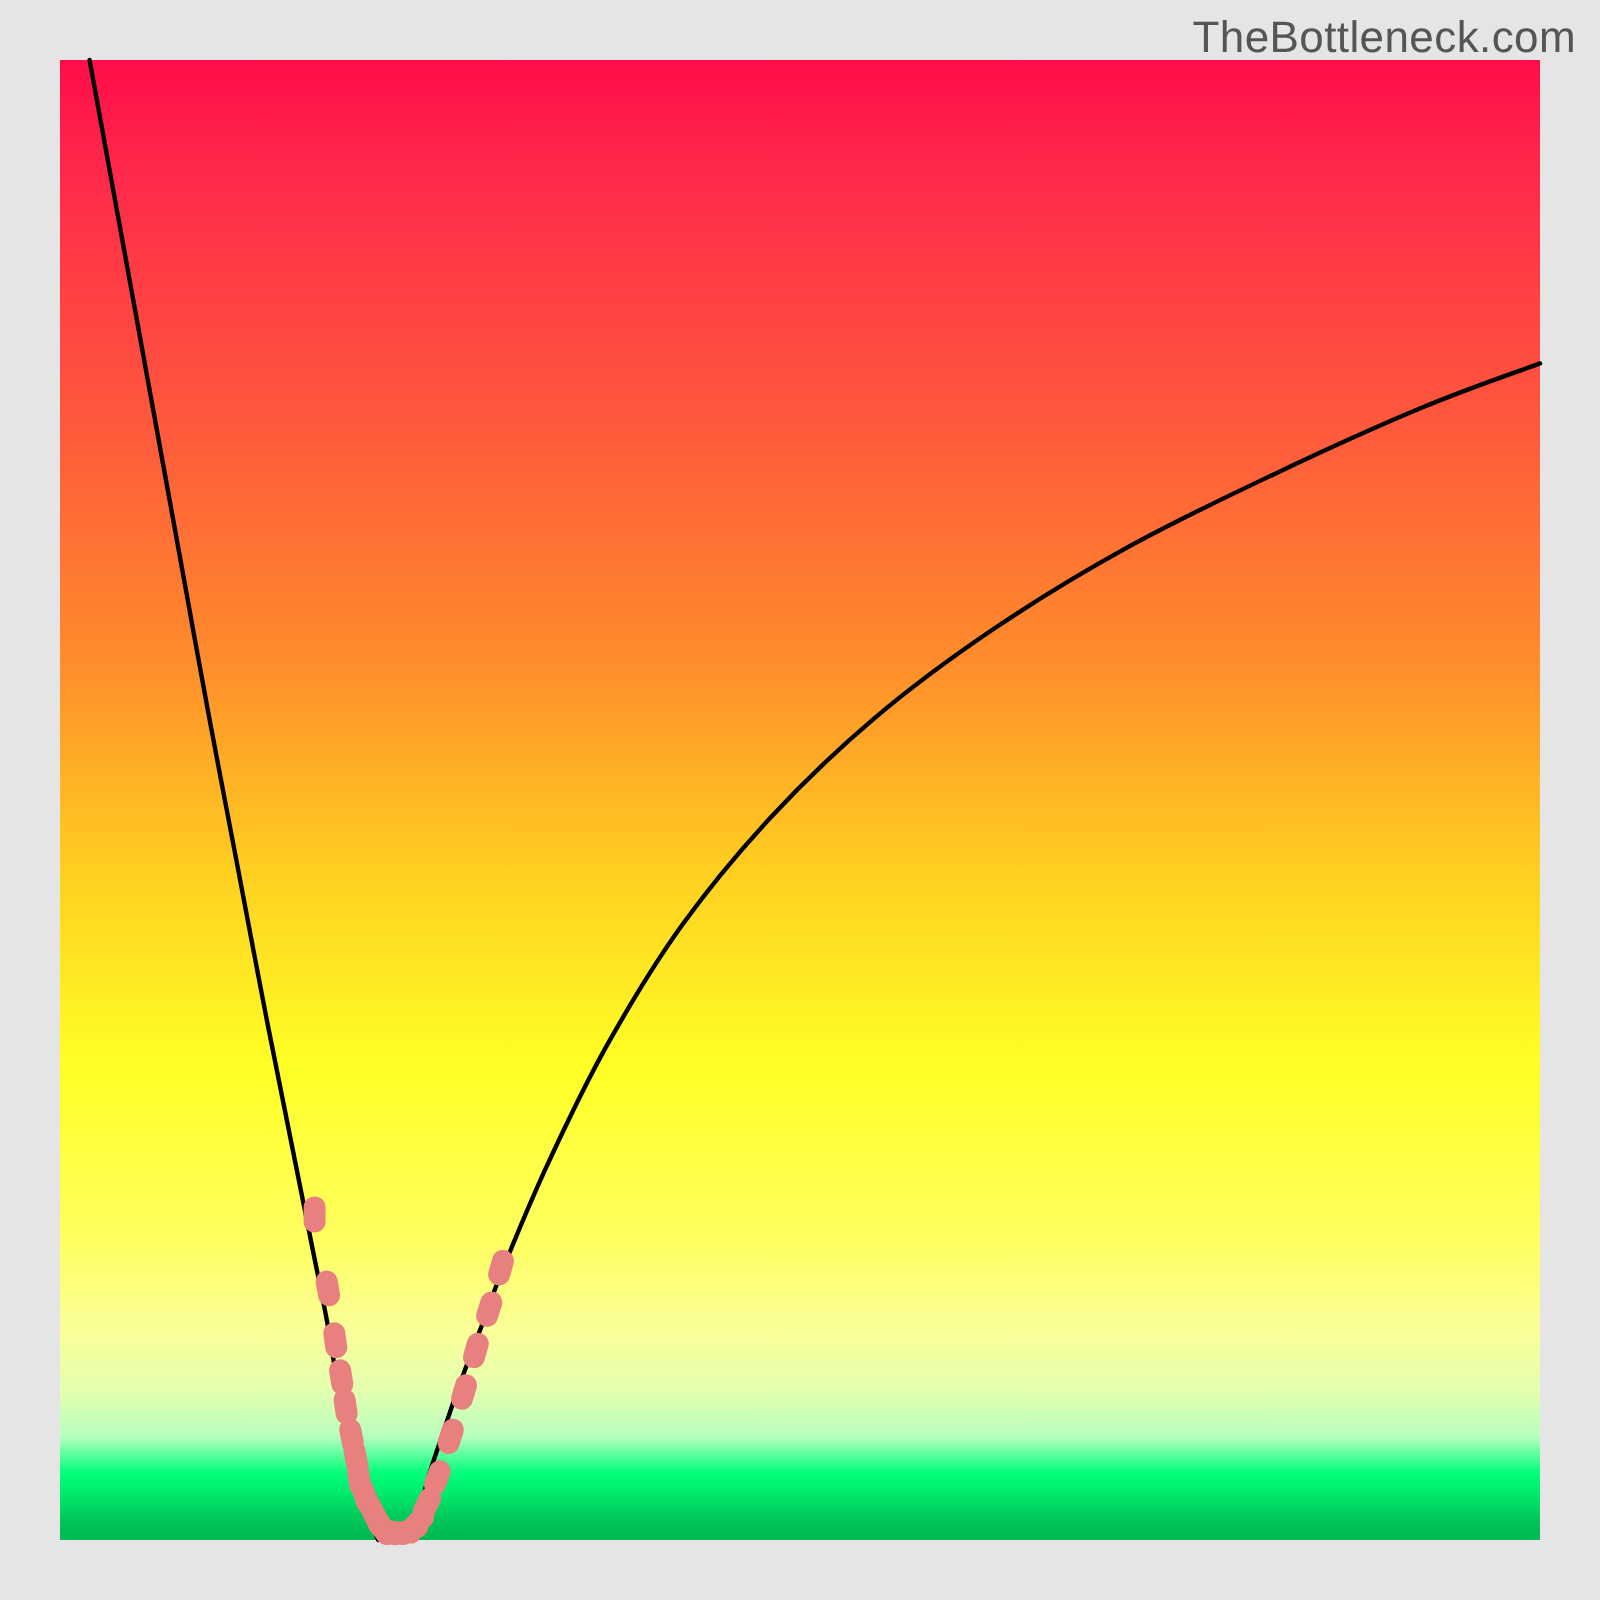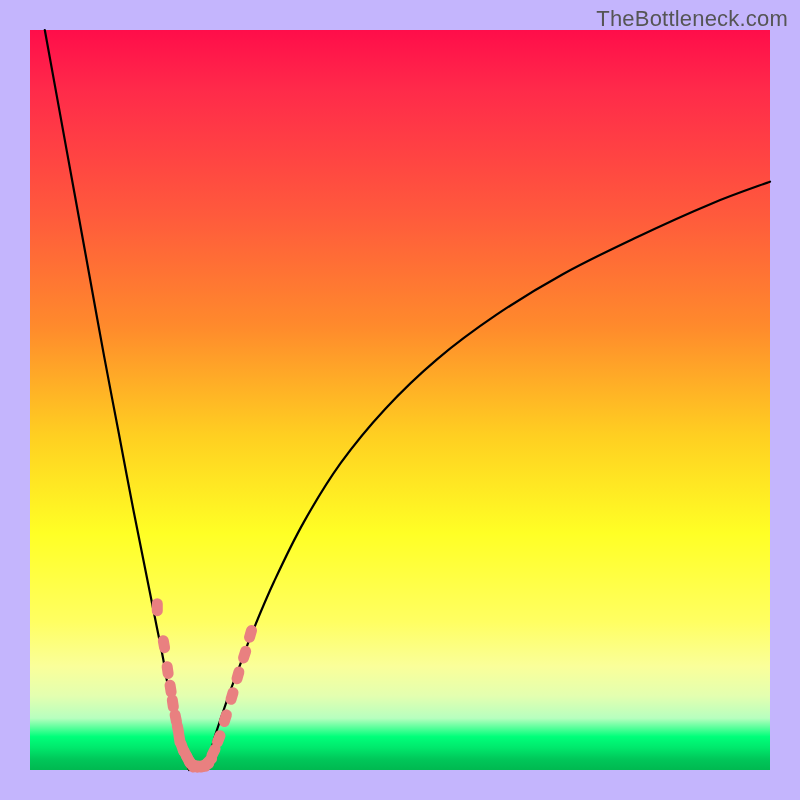--- a/index.html
+++ b/index.html
@@ -9,21 +9,21 @@
     height: 800px;
     overflow: hidden;
     background: #000;
   }
   .frame {
     position: absolute;
     left: 0;
     top: 0;
     width: 800px;
     height: 800px;
-    background: #c4b5fd;
+    background: #e5e5e5;
     text-decoration: underline;
   }
   .plot-area {
     position: absolute;
     left: 30px;
     top: 30px;
     width: 740px;
     height: 740px;
     
     background: linear-gradient(

